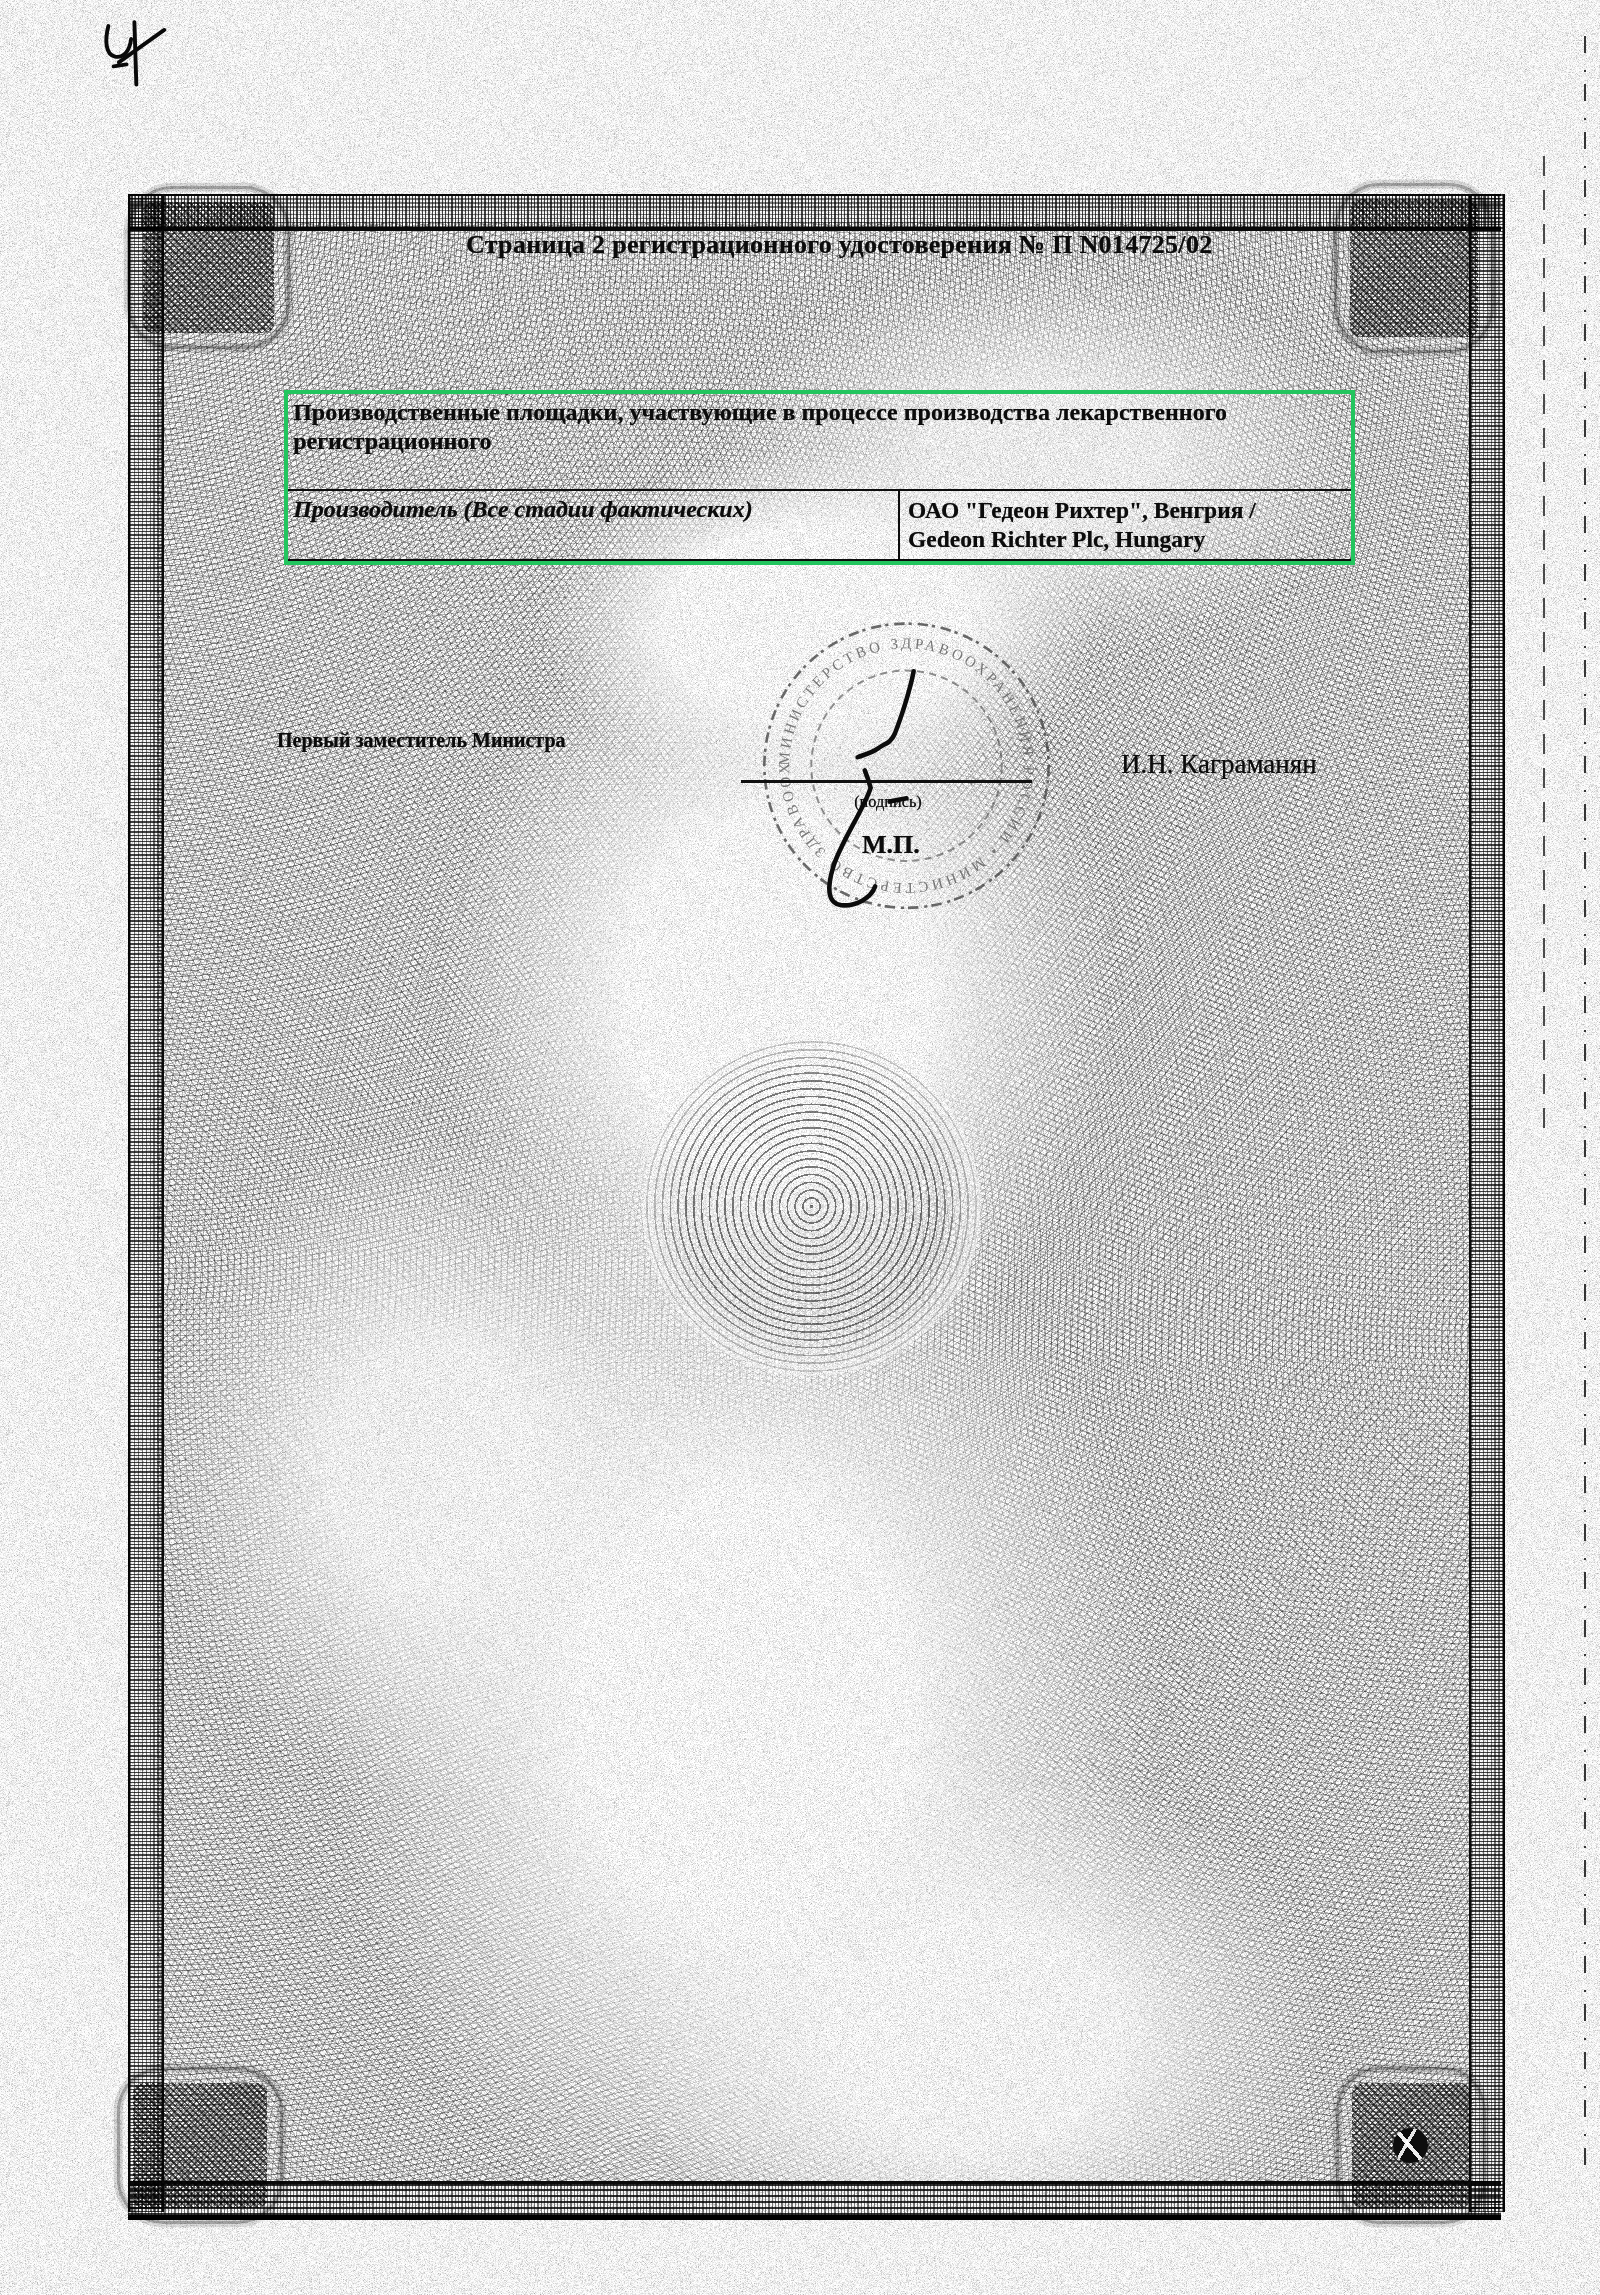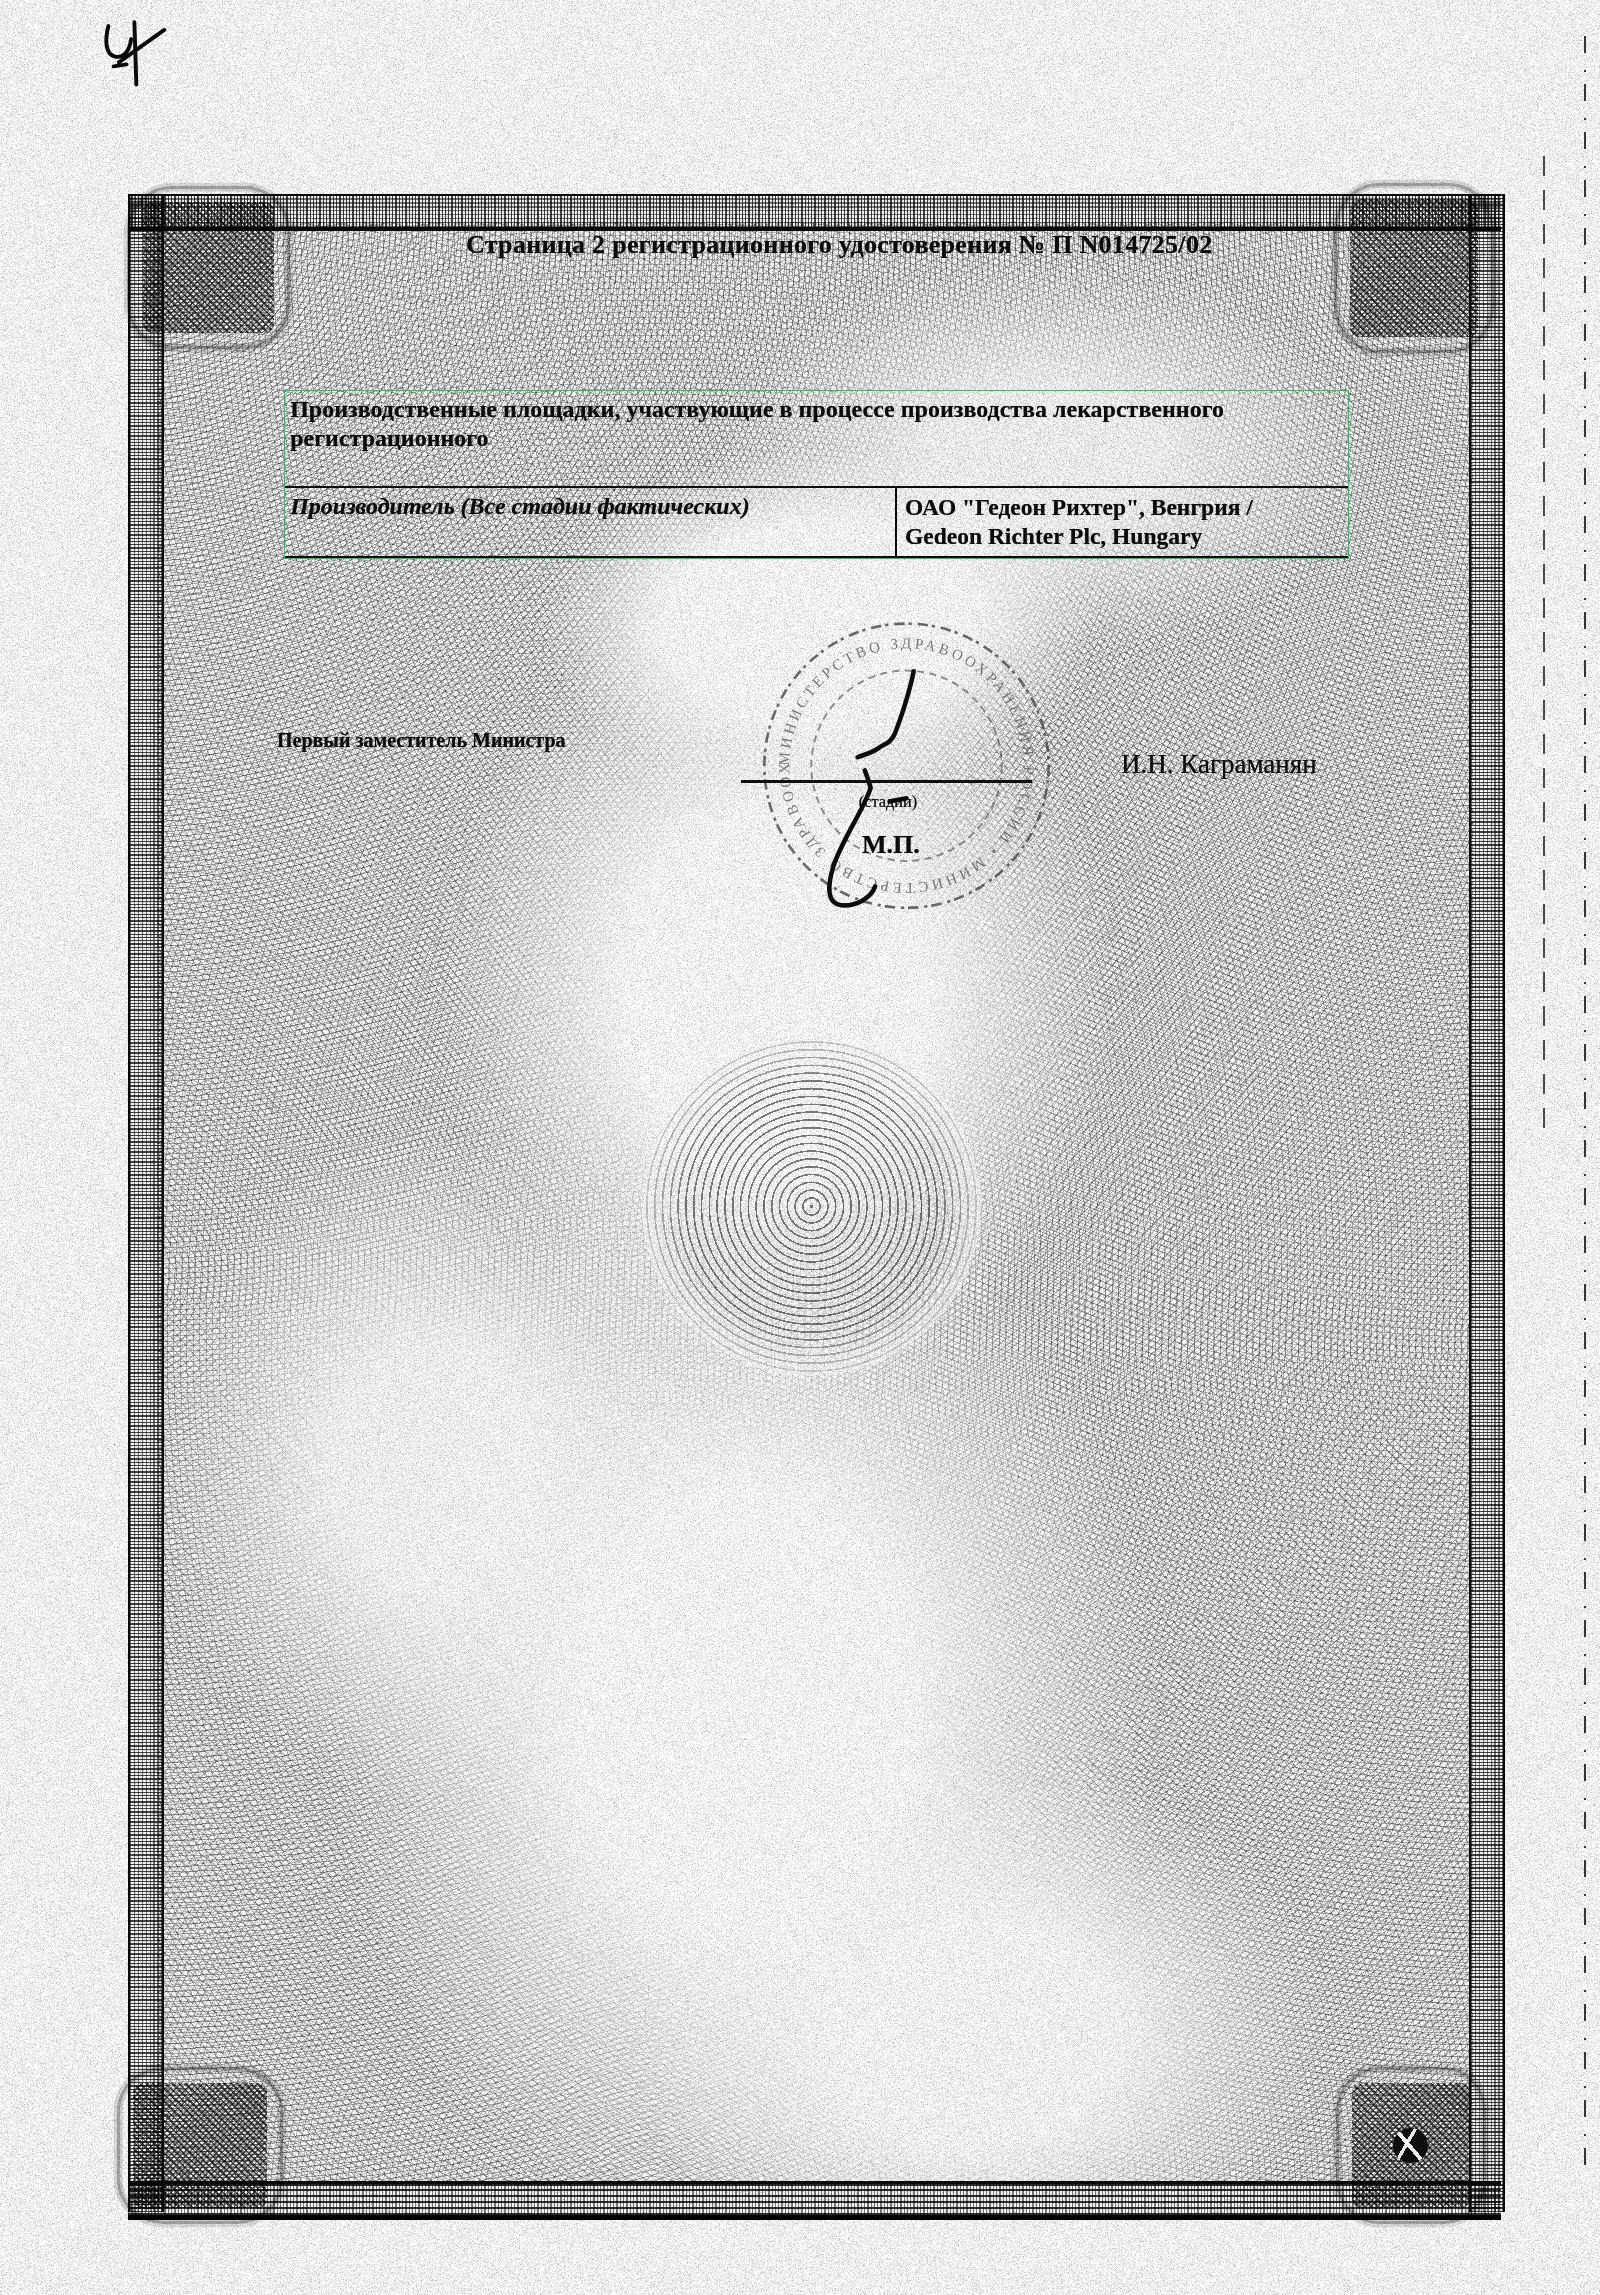--- a/index.html
+++ b/index.html
@@ -65,21 +65,21 @@
   
   .foldline{position:absolute; width:2px;}
   .foldline.inner{left:1543px; top:150px; height:978px; opacity:.8;
       background:repeating-linear-gradient(0deg, #222 0 19.6px, rgba(0,0,0,0) 19.6px 34px);}
   .foldline.outer{left:1584px; top:26px; height:2139px; opacity:.85;
       background:repeating-linear-gradient(0deg, #151515 0 17px, rgba(0,0,0,0) 17px 29px, #151515 29px 31px, rgba(0,0,0,0) 31px 48px);}
   
   .ink{position:absolute; white-space:nowrap; text-shadow:0 0 0.7px rgba(0,0,0,.6);}
   .page-title{left:466px; top:230px; font-size:26px; font-weight:bold; letter-spacing:0.3px;}
   
-  .ptable{position:absolute; left:284px; top:390px; width:1063px; border:1px solid #22c55e;
+  .ptable{position:absolute; left:284px; top:390px; width:1063px; border:4px solid #22c55e;
       text-shadow:0 0 0.7px rgba(0,0,0,.6);}
   .t-header{height:91px; border-bottom:2px solid #0c0c0c; padding:3.9px 0 0 5.2px;
       font-size:24px; font-weight:bold; line-height:29px;}
   .t-row2{display:flex; height:68px; border-bottom:2px solid #0c0c0c;}
   .t-cell-left{width:605px; border-right:2px solid #0c0c0c; padding:5.2px 0 0 5.2px;
       font-size:24px; font-weight:bold; font-style:italic;}
   .t-cell-right{flex:1; padding:5.2px 0 0 7.8px; font-size:23.5px; font-weight:bold; line-height:29px;}
   .t-row3{height:37px; padding:5.2px 0 0 5.2px; font-size:23.5px; font-weight:bold;}
   .t-header div, .t-cell-right div{white-space:nowrap;}
   
@@ -167,18 +167,18 @@
       <textPath href="#ringpath">МИНИСТЕРСТВО ЗДРАВООХРАНЕНИЯ РОССИИ  •  МИНИСТЕРСТВО ЗДРАВООХРАНЕНИЯ</textPath>
     </text>
     <g fill="none" stroke="#0d0d0d" stroke-width="7" stroke-linecap="round">
       <path d="M 251 100 C 245 132 230 176 222 196 C 215 212 205 211 197 218 C 186 226 172 229 165 232"></path>
       <path d="M 176 252 C 180 262 183 271 185 279 C 175 311 140 361 128 399 C 118 431 118 456 140 459 C 162 461 186 448 192 430"></path>
       <path d="M 214 300 l 26 -5"></path>
     </g>
   </svg>
   <div class="ink sig-position">Первый заместитель Министра</div>
   <div class="sig-line"></div>
-  <div class="ink sig-caption">(стадии)</div>
+  <div class="ink sig-caption">(подпись)</div>
   <div class="ink sig-mp">М.П.</div>
   <div class="ink sig-name">И.Н. Каграманян</div>
 
 </div>
 
 
 </body></html>

